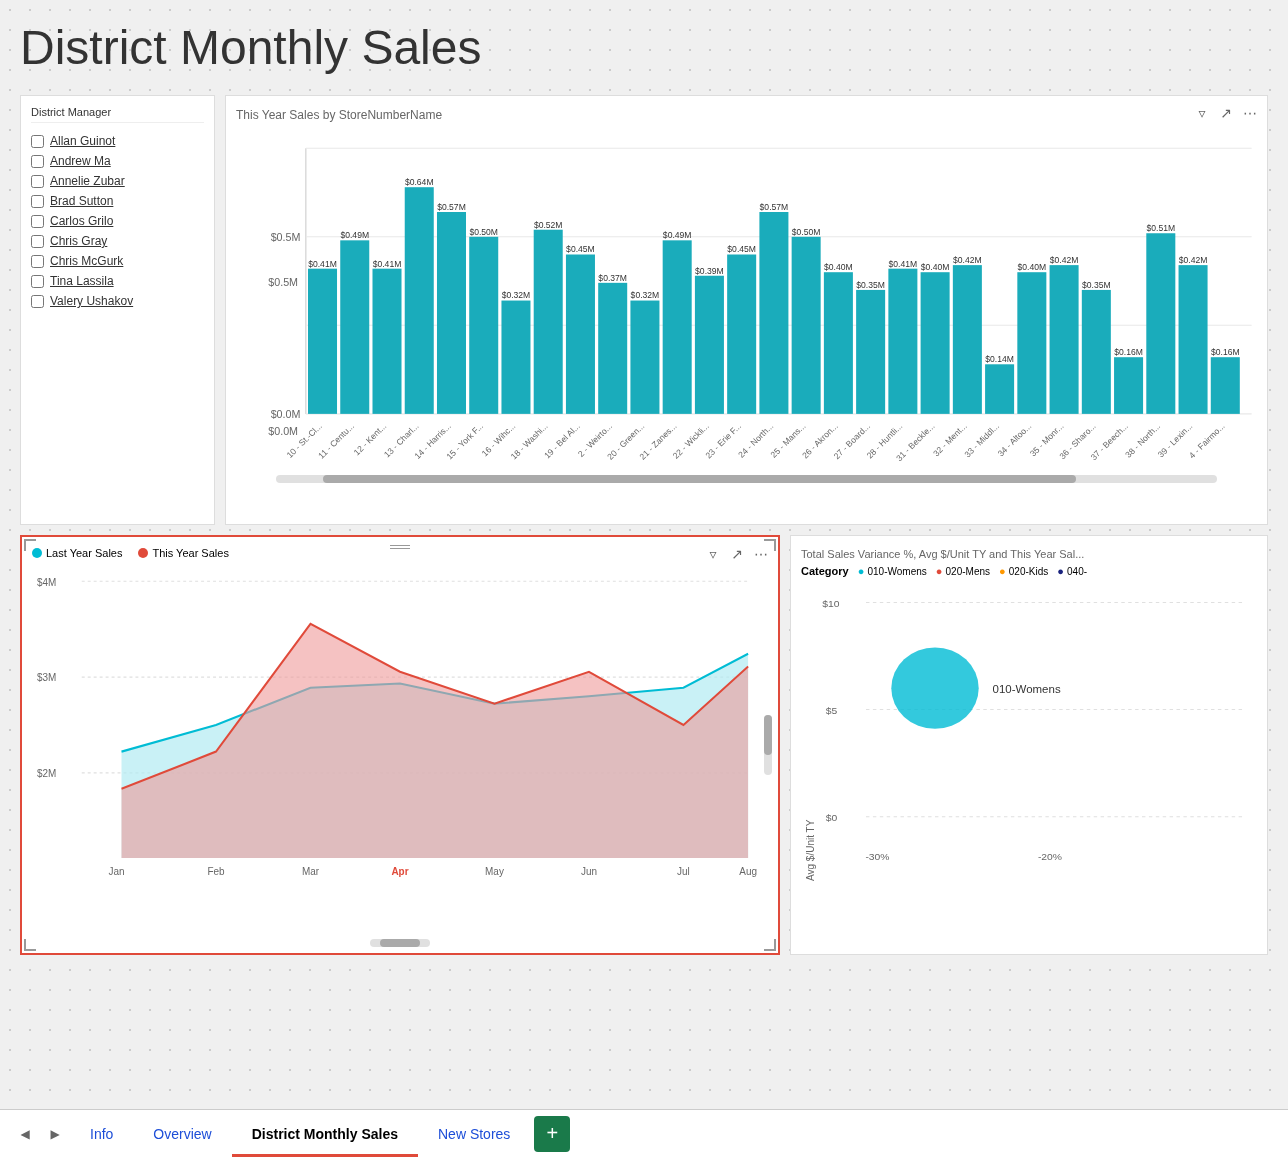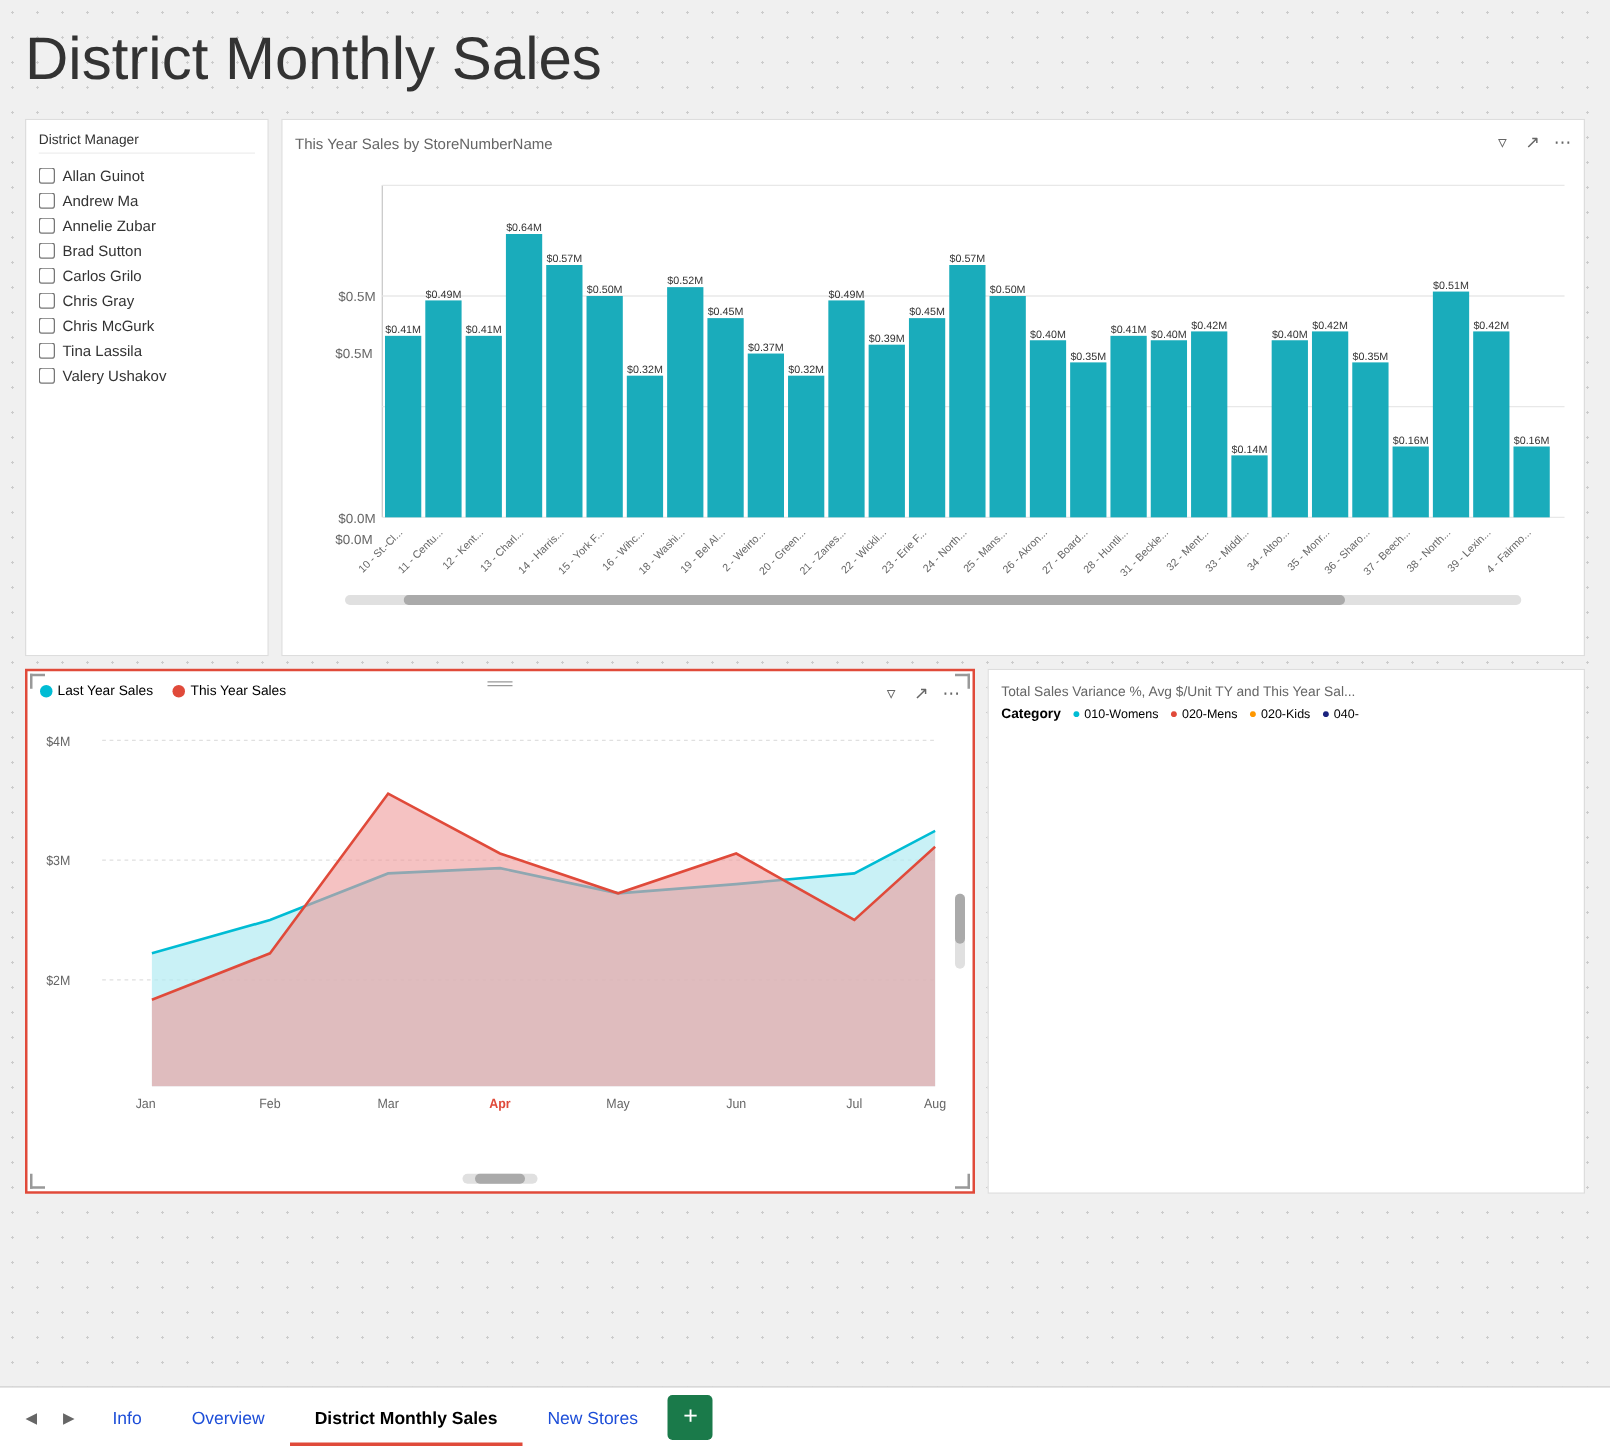--- a/index.html
+++ b/index.html
@@ -53,26 +53,27 @@
       font-size: 11px;
       font-weight: 400;
       color: #333;
       margin-bottom: 8px;
       border-bottom: 1px solid #eee;
       padding-bottom: 4px;
     }
 
     .slicer-item {
       display: flex;
-      align-items: flex-start;
+      align-items: center;
       gap: 6px;
       padding: 3px 0;
       font-size: 12px;
       color: #333;
       cursor: pointer;
+      text-decoration: underline;
     }
 
     .slicer-item input[type="checkbox"] {
       width: 13px;
       height: 13px;
       cursor: pointer;
     }
 
     
     .bar-chart-panel {
@@ -130,21 +131,21 @@
     .line-chart-title {
       font-size: 12px;
       color: #666;
       margin-bottom: 4px;
     }
 
     .chart-legend {
       display: flex;
       gap: 16px;
       font-size: 11px;
-      margin-bottom: 12px;
+      margin-bottom: 1px;
     }
 
     .legend-item {
       display: flex;
       align-items: center;
       gap: 4px;
     }
 
     .legend-dot {
       width: 10px;
@@ -551,20 +552,40 @@
           <span style="margin-left:6px; color:#00bcd4;">●</span>
           <span style="font-size:10px;">010-Womens</span>
           <span style="margin-left:6px; color:#e04a3a;">●</span>
           <span style="font-size:10px;">020-Mens</span>
           <span style="margin-left:6px; color:#ff9800;">●</span>
           <span style="font-size:10px;">020-Kids</span>
           <span style="margin-left:6px; color:#1a237e;">●</span>
           <span style="font-size:10px;">040-</span>
         </div>
 
+        <div style="display:flex; height:300px;">
+          <div style="writing-mode:vertical-rl; transform:rotate(180deg); font-size:10px; color:#666; display:flex; align-items:center; padding:0 4px;">Avg $/Unit TY</div>
+
+          <svg style="flex:1; height:100%;" viewBox="0 0 380 280" preserveAspectRatio="none">
+
+            <line x1="40" y1="20" x2="370" y2="20" stroke="#e0e0e0" stroke-width="1" stroke-dasharray="3,3"></line>
+            <line x1="40" y1="120" x2="370" y2="120" stroke="#e0e0e0" stroke-width="1" stroke-dasharray="3,3"></line>
+            <line x1="40" y1="220" x2="370" y2="220" stroke="#e0e0e0" stroke-width="1" stroke-dasharray="3,3"></line>
+
+            <text x="2" y="24" font-size="9" fill="#666">$10</text>
+            <text x="5" y="124" font-size="9" fill="#666">$5</text>
+            <text x="5" y="224" font-size="9" fill="#666">$0</text>
+
+            <text x="50" y="260" font-size="9" fill="#666" text-anchor="middle">-30%</text>
+            <text x="200" y="260" font-size="9" fill="#666" text-anchor="middle">-20%</text>
+
+            <circle cx="100" cy="100" r="38" fill="#00bcd4" opacity="0.8"></circle>
+            <text x="150" y="105" font-size="10" fill="#333">010-Womens</text>
+          </svg>
+        </div>
       </div>
     </div>
   </div>
 
   <div class="tab-bar">
     <div class="tab-nav-btn">◀</div>
     <div class="tab-nav-btn">▶</div>
 
     <div class="tab">
       <span>Info</span>

